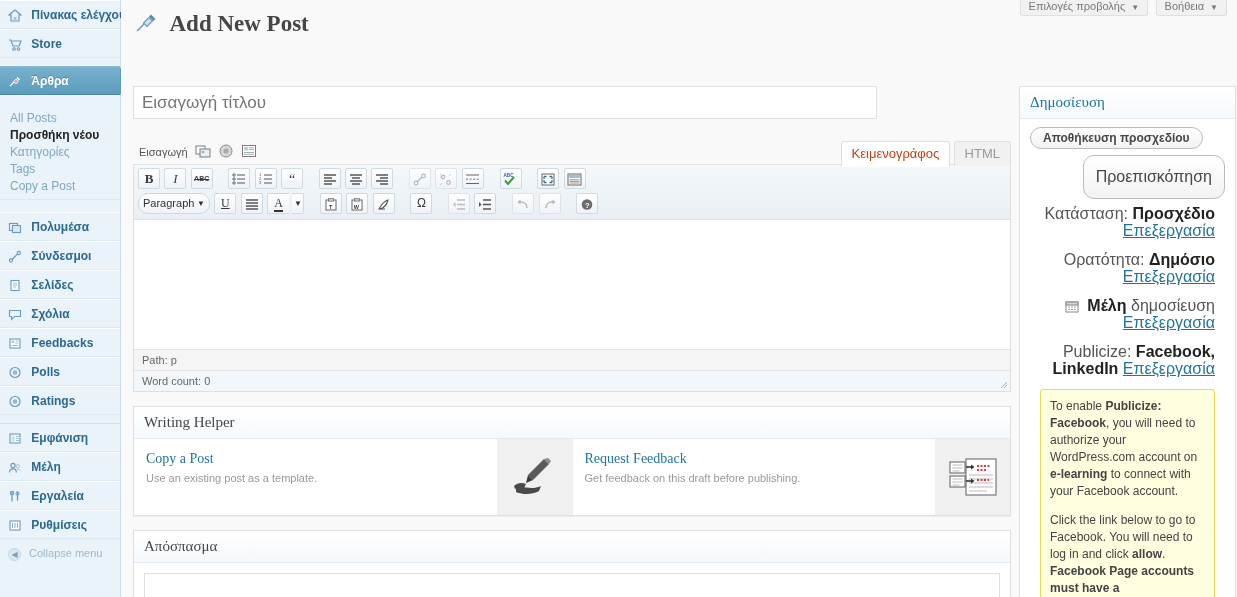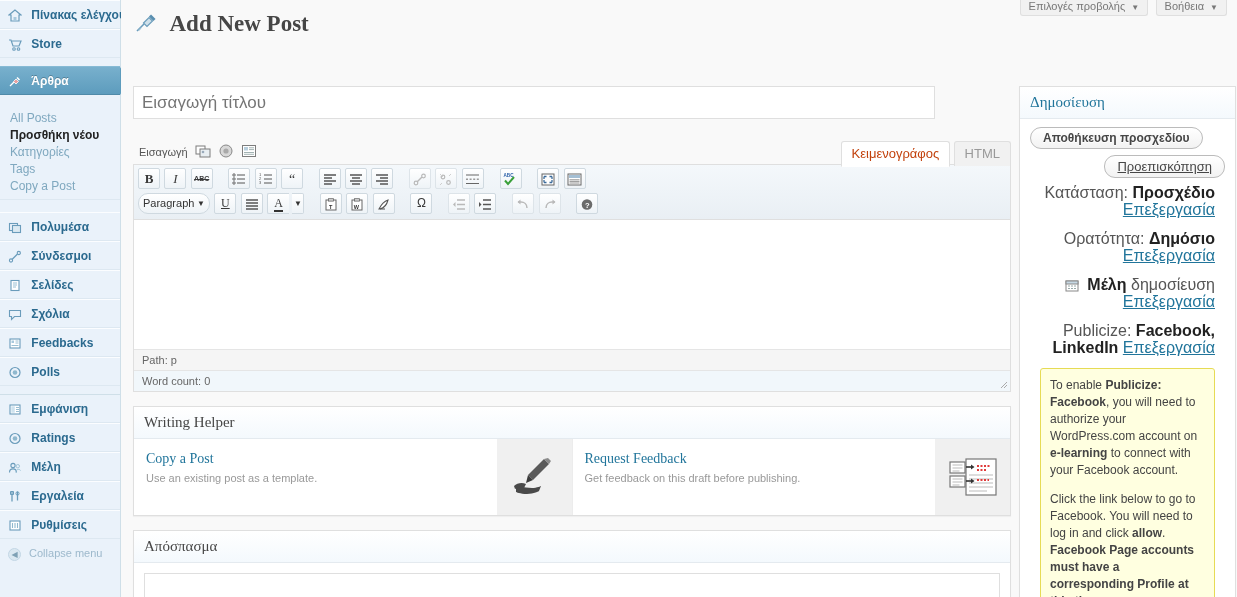--- a/index.html
+++ b/index.html
@@ -102,21 +102,21 @@
   }
   .pin-icon { display:inline-block; vertical-align:-4px; margin-right:6px; }
 
   #post-body { position:relative; }
   #post-body-content {
     position:absolute; left:12px; top:42px; width:878px;
   }
 
   
   #titlediv input {
-    width:802px; height:33px;
+    width:744px; height:33px;
     font-size:17px; color:#8b5cf6;
     padding:15px 8px;
     border:1px solid #dfdfdf;
     background:#fff;
     font-family:"Liberation Sans", sans-serif;
     outline:none;
   }
 
   
   #postdivrich { margin-top:21px; position:relative; }
@@ -253,28 +253,27 @@
     font-size:12px; font-weight:bold;
     color:#464646;
     background:linear-gradient(to bottom,#ffffff 0%,#f2f2f2 100%);
     border:1px solid #bbb;
     border-radius:11px;
     cursor:pointer;
     text-shadow:0 1px 0 #fff;
   }
   .btn-preview {
     display:inline-block;
-    padding:3px 12px;
-    font-size:13px;
+    padding:12px 12px;
+    font-size:16px;
     color:#464646;
     background:linear-gradient(to bottom,#ffffff 0%,#f2f2f2 100%);
     border:1px solid #bbb;
     border-radius:11px;
     cursor:pointer;
-    text-decoration:underline;
   }
   .preview-row { text-align:right; margin-top:6px; }
   .misc-pub {
     padding:6px 10px; font-size:16px; color:#555; line-height:17px;text-align:right;
   }
   .misc-pub b { color:#222; }
   .misc-pub a { color:#21759b; }
   .cal-ic {
     display:inline-block; width:14px; height:13px; vertical-align:-2px; margin-right:4px;
   }
@@ -391,40 +390,40 @@
   <div class="menu-top">
     <span class="mi">
       <svg width="14" height="13" viewBox="0 0 14 13">
           <circle cx="7" cy="6.5" r="5" fill="none" stroke="#6a9cbb" stroke-width="1.2"></circle>
           <circle cx="7" cy="6.5" r="2.3" fill="#8fb8ce"></circle>
         </svg>
     </span>
     <span class="mlbl">Polls</span>
   </div>
 
+  <div class="menu-top">
+    <span class="mi">
+      <svg width="14" height="13" viewBox="0 0 14 13">
+          <circle cx="7" cy="6.5" r="5" fill="none" stroke="#6a9cbb" stroke-width="1.2"></circle>
+          <circle cx="7" cy="6.5" r="2.3" fill="#8fb8ce"></circle>
+        </svg>
+    </span>
+    <span class="mlbl">Ratings</span>
+  </div>
+
   <div class="menu-top sep-top">
     <span class="mi">
       <svg width="14" height="13" viewBox="0 0 14 13">
           <rect x="2" y="2" width="10" height="9" fill="#fff" stroke="#6a9cbb" stroke-width="1.1"></rect>
           <rect x="3.3" y="3.3" width="3.5" height="6.4" fill="#cfe3ef"></rect>
           <path d="M8" stroke="#8fb8ce"></path>
           <path d="M8 4.5h3M8 6.5h3M8 8.5h3" stroke="#8fb8ce" stroke-width=".9"></path>
         </svg>
     </span>
     <span class="mlbl">Εμφάνιση</span>
-  </div>
-
-  <div class="menu-top">
-    <span class="mi">
-      <svg width="14" height="13" viewBox="0 0 14 13">
-          <circle cx="7" cy="6.5" r="5" fill="none" stroke="#6a9cbb" stroke-width="1.2"></circle>
-          <circle cx="7" cy="6.5" r="2.3" fill="#8fb8ce"></circle>
-        </svg>
-    </span>
-    <span class="mlbl">Ratings</span>
   </div>
 
   <div class="menu-top">
     <span class="mi">
       <svg width="14" height="13" viewBox="0 0 14 13">
           <circle cx="5" cy="4.5" r="2.1" fill="none" stroke="#6a9cbb" stroke-width="1.1"></circle>
           <path d="M1.5 11.5c0-2.2 1.6-3.6 3.5-3.6s3.5 1.4 3.5 3.6" fill="none" stroke="#6a9cbb" stroke-width="1.1"></path>
           <circle cx="9.8" cy="5.2" r="1.7" fill="none" stroke="#9ec4d8" stroke-width="1"></circle>
           <path d="M7.8 11.5c0-1.9 1.2-3.1 2.6-3.1 1 0 1.8.4 2.2 1.1" fill="none" stroke="#9ec4d8" stroke-width="1"></path>
         </svg>

